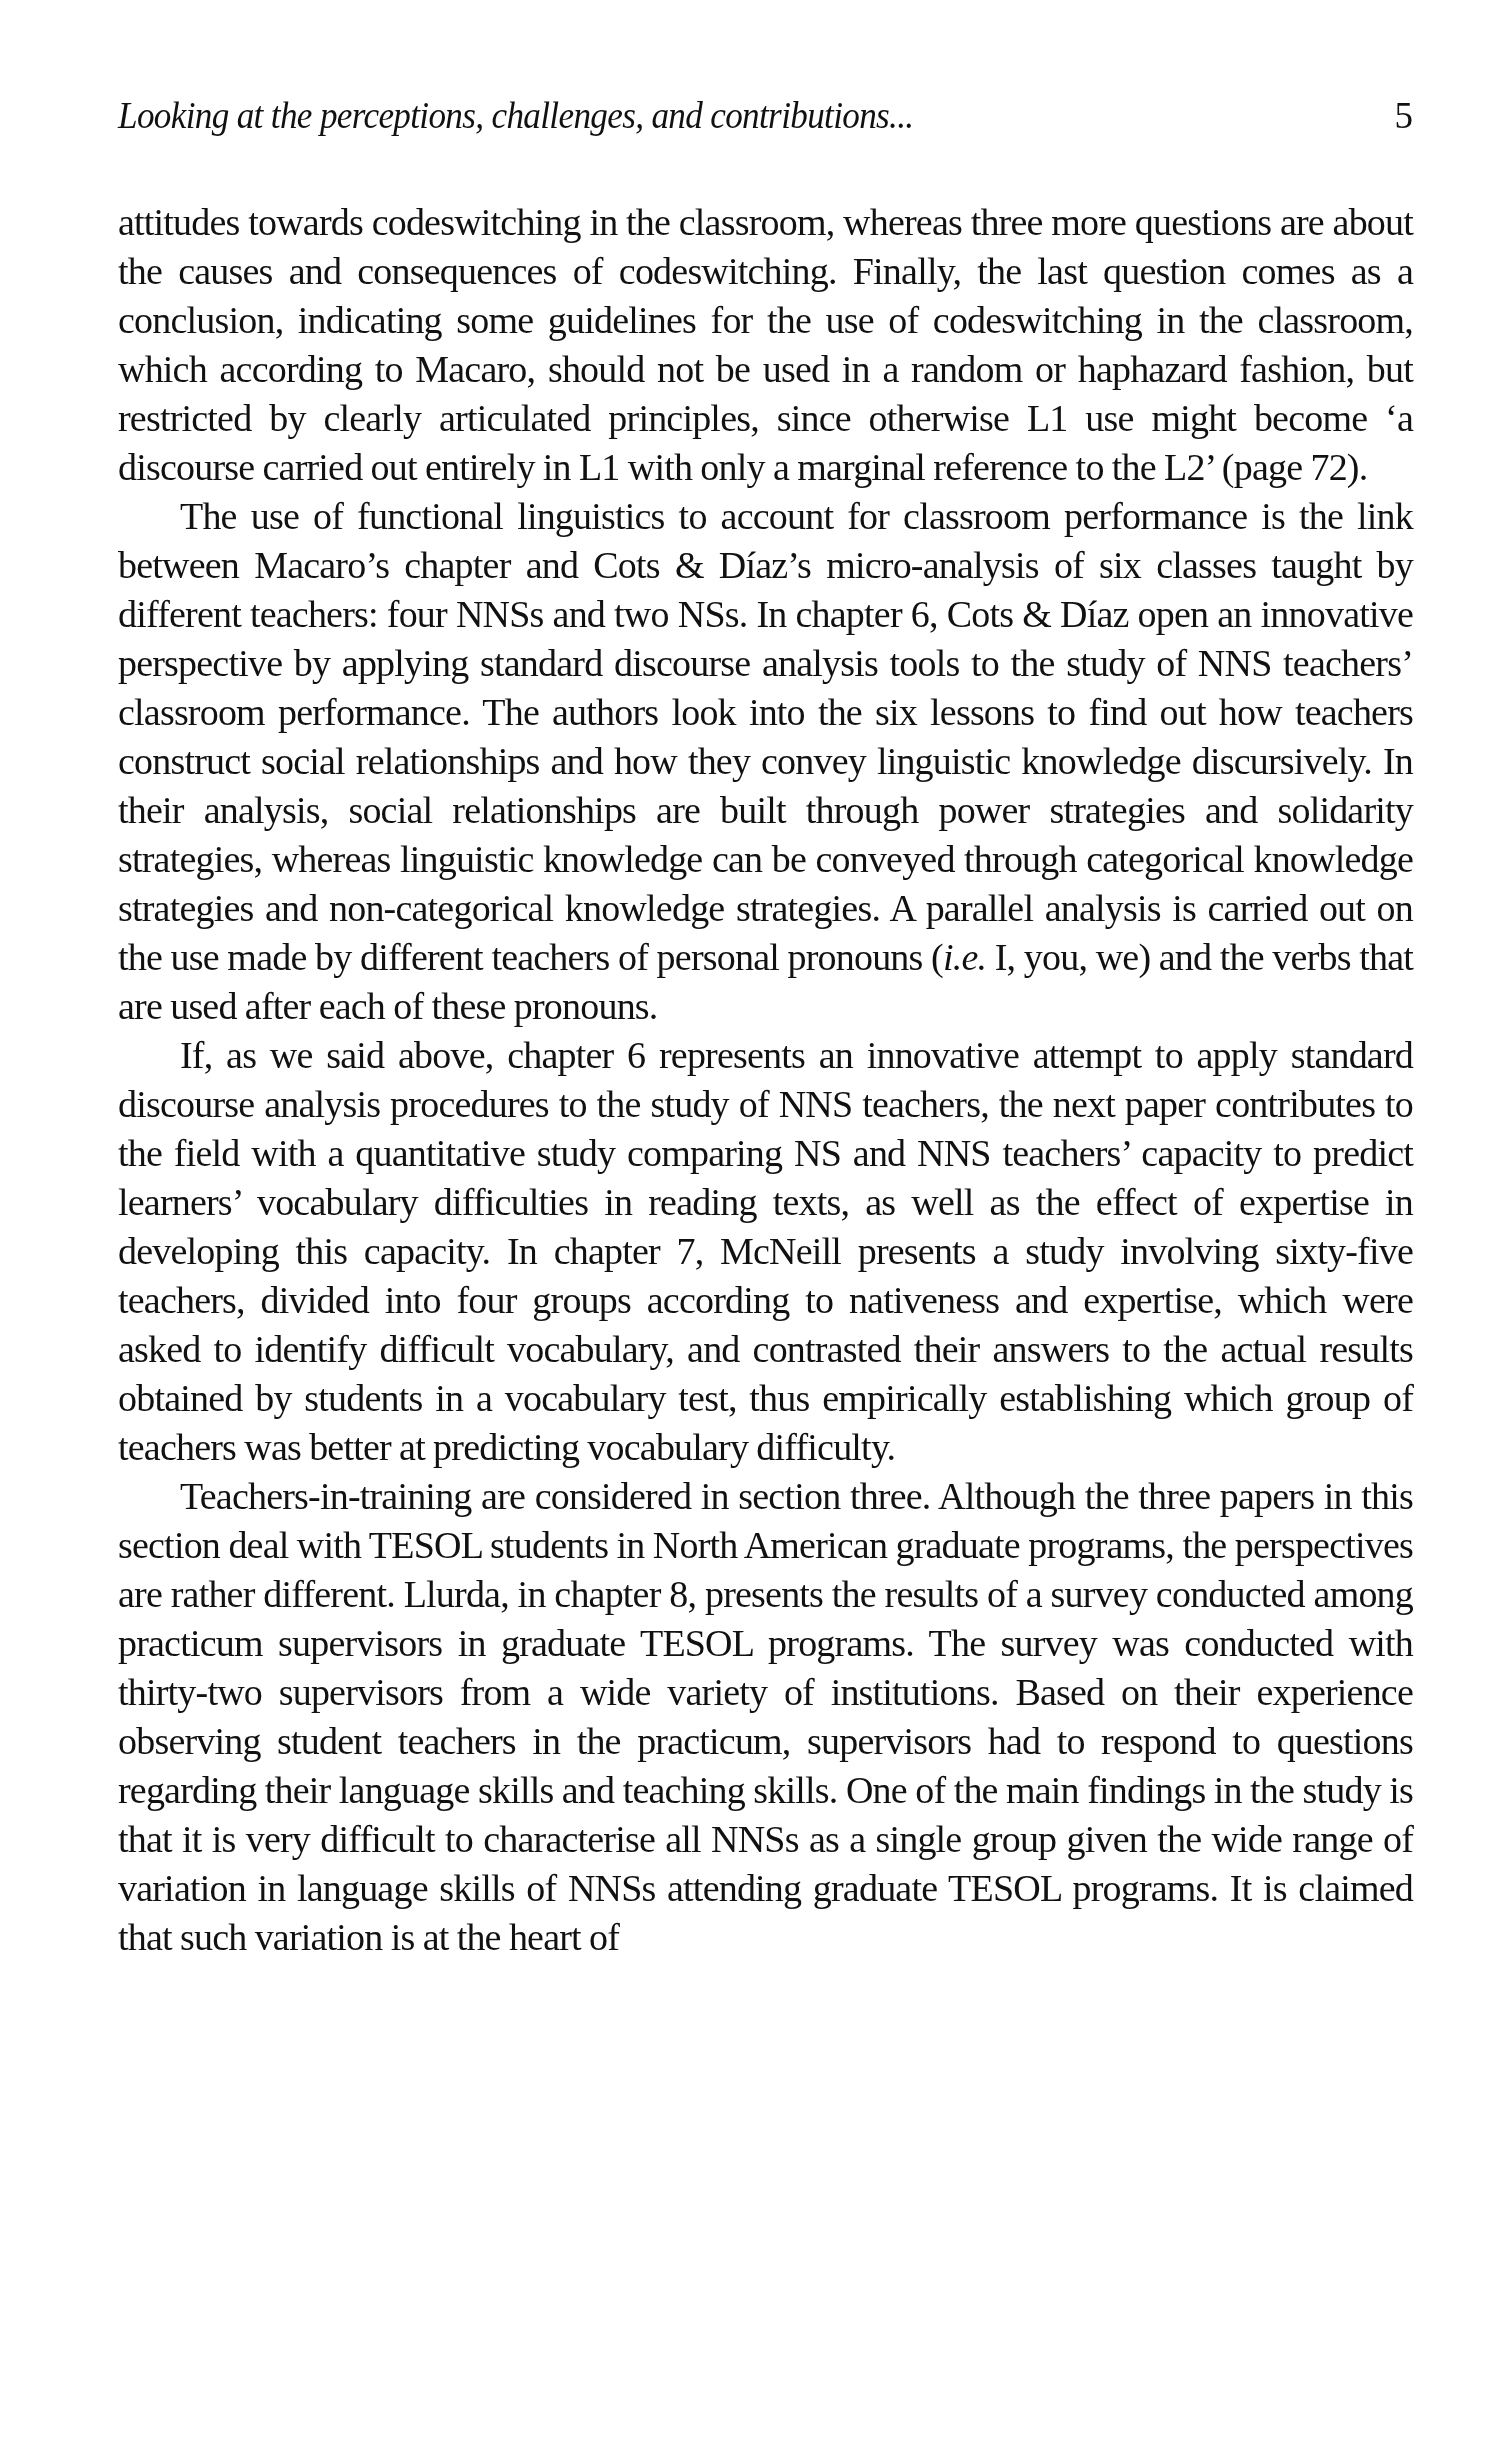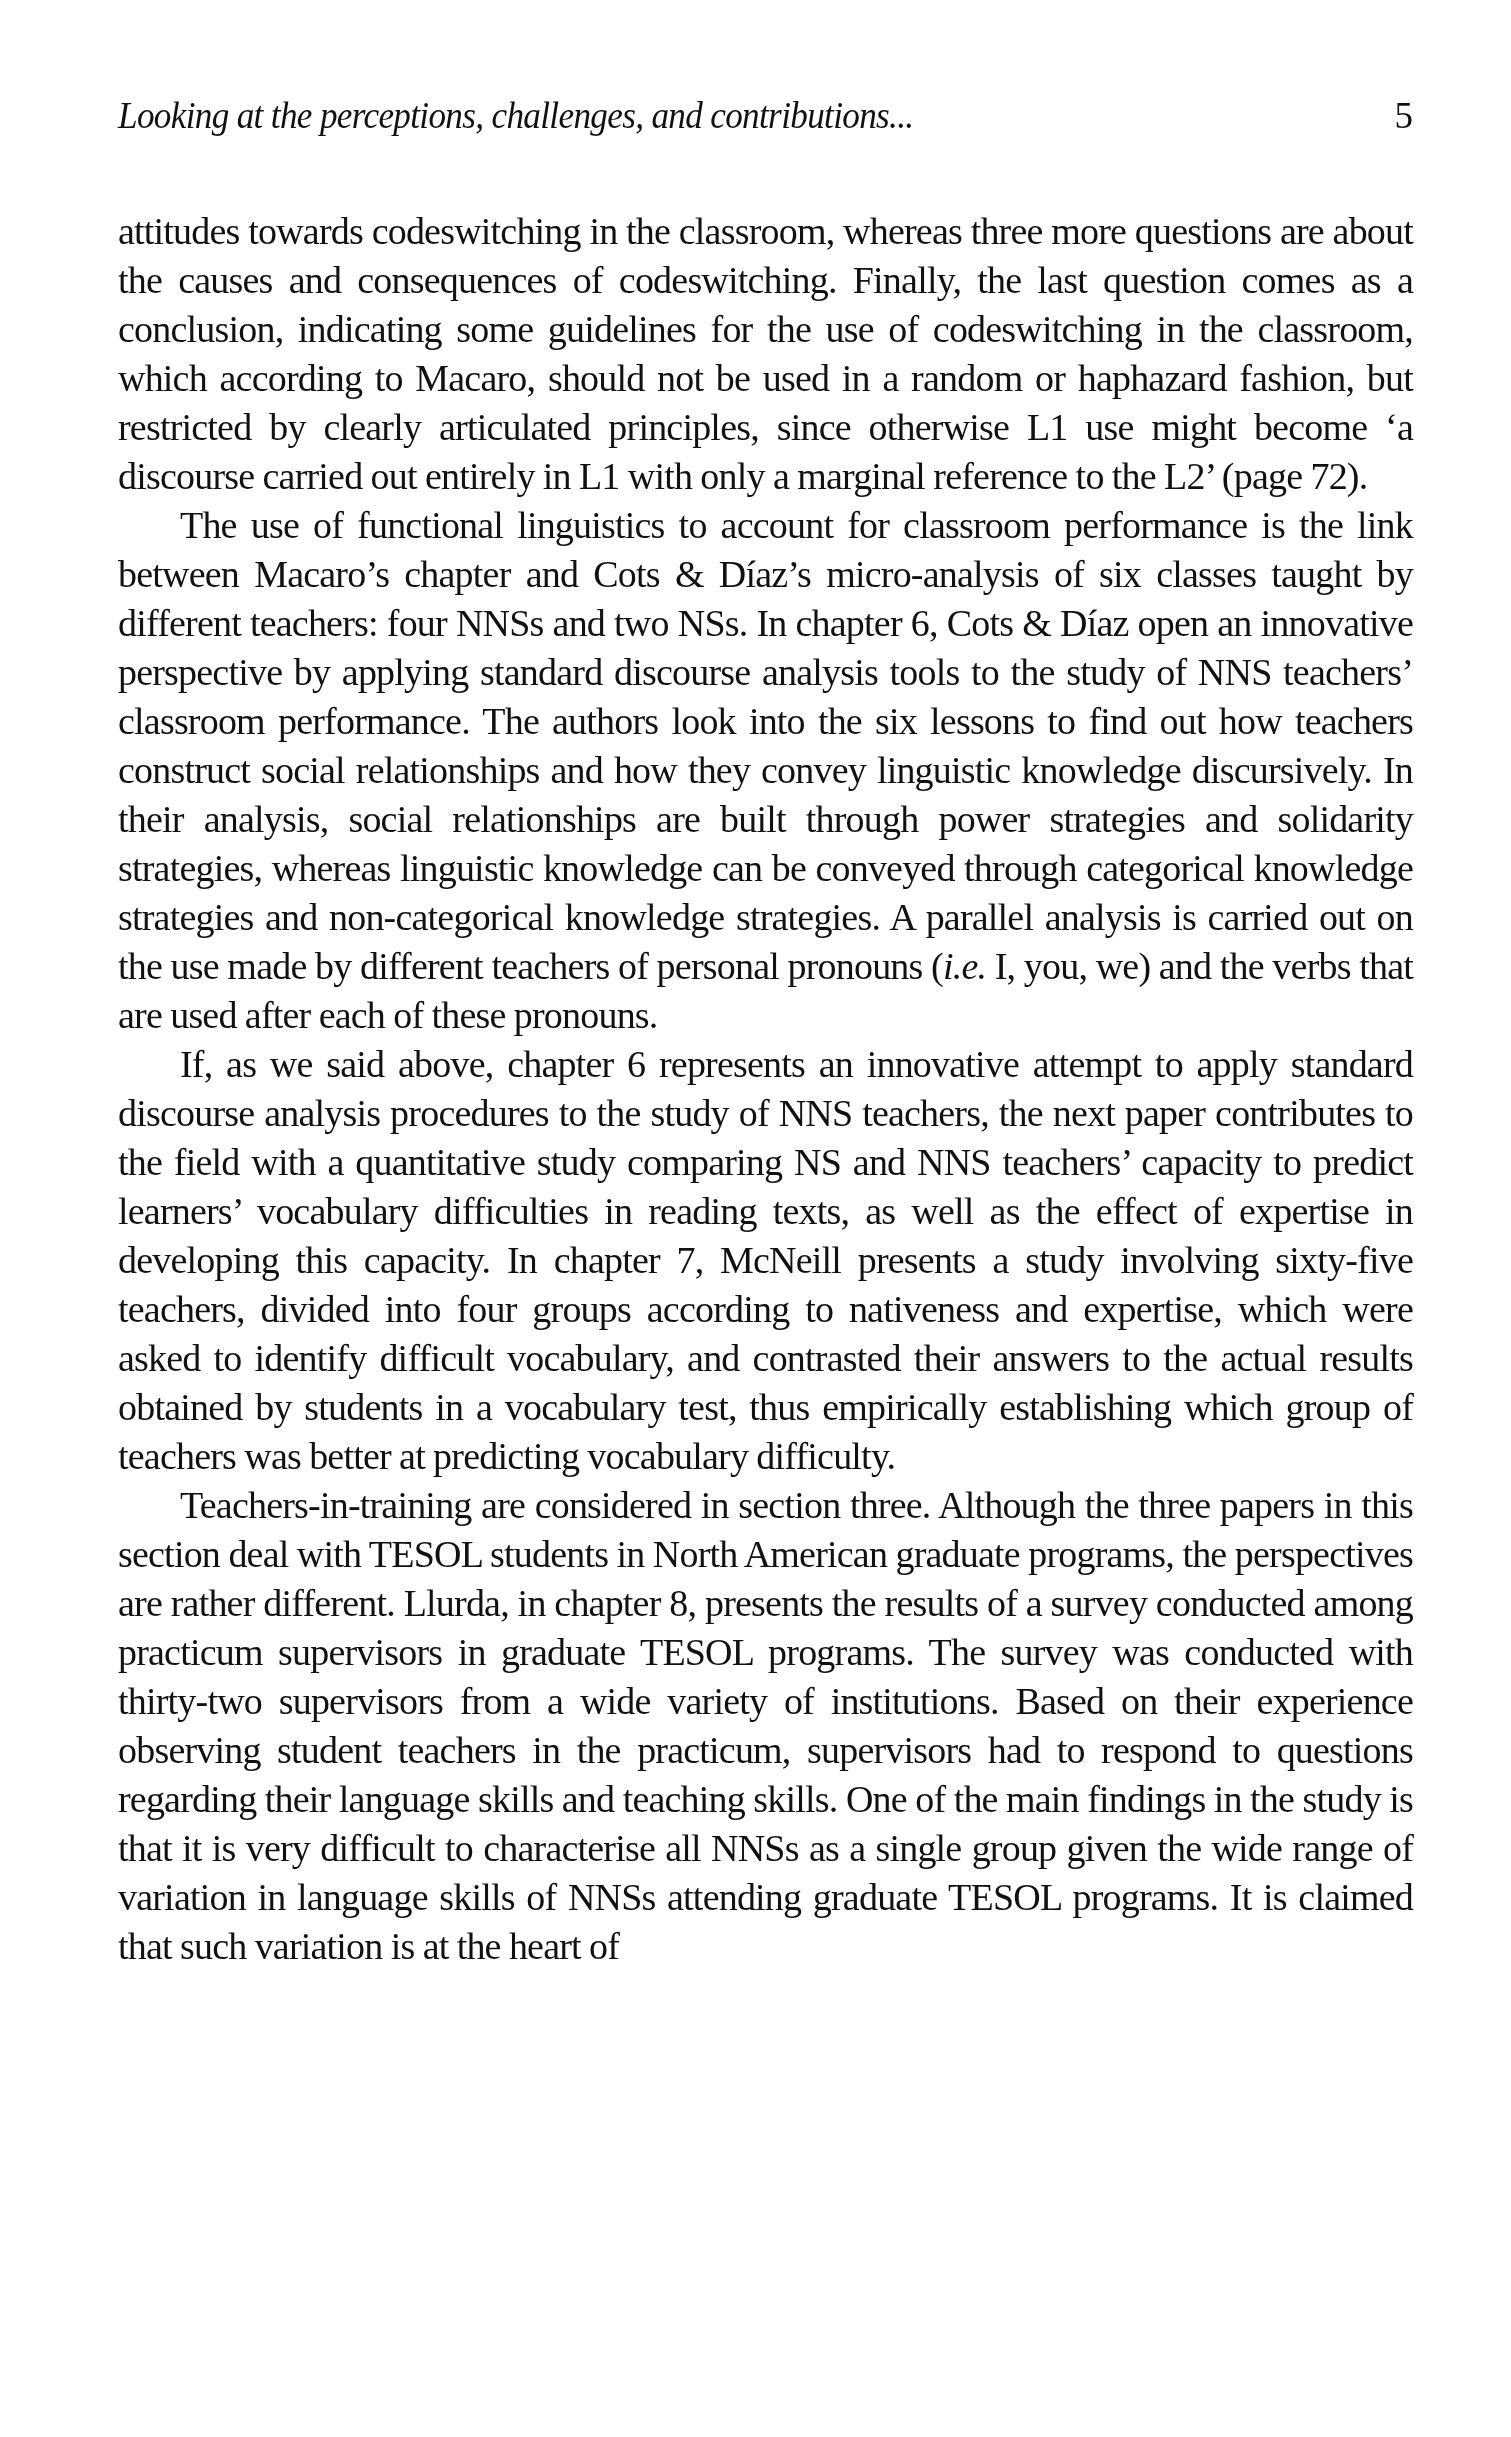--- a/index.html
+++ b/index.html
@@ -39,21 +39,21 @@
       transform: scaleX(0.95);
       transform-origin: left center;
     }
     .page-number {
       position: absolute;
       right: 0;
       top: 0;
     }
     .body-text {
       position: absolute;
-      top: 207px;
+      top: 198px;
       left: 0;
       width: 1295px;
     }
     .para {
       margin: 0;
       font-size: 38px;
       line-height: 49px;
       text-align: justify;
       letter-spacing: -0.8px;
       word-spacing: -0.5px;

